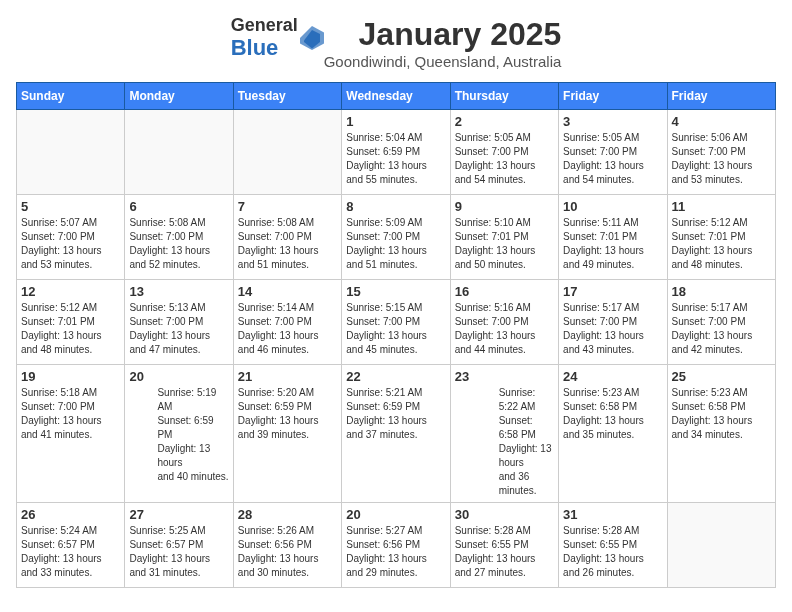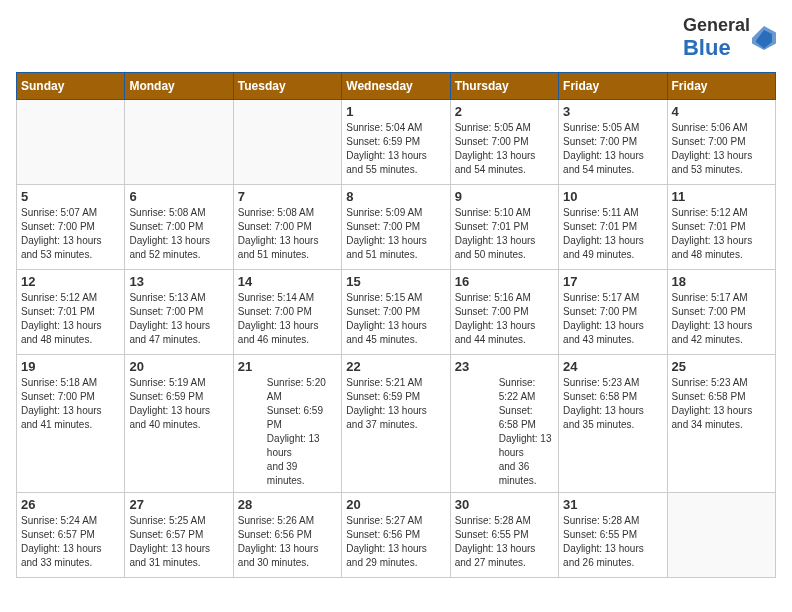--- a/index.html
+++ b/index.html
@@ -5,21 +5,21 @@
     * { box-sizing: border-box; margin: 0; padding: 0; }
     body {
       font-family: Arial, sans-serif;
       background: #fff;
       width: 792px;
       min-height: 612px;
       padding: 16px;
     }
     .header {
       display: flex;
-      justify-content: flex-end;
+      justify-content: center;
       align-items: flex-start;
       margin-bottom: 12px;
     }
     .logo {
       display: flex;
       align-items: center;
     }
     .logo-text {
       display: flex;
       flex-direction: column;
@@ -51,21 +51,21 @@
     .calendar-subtitle {
       font-size: 15px;
       color: #555;
     }
     table {
       width: 100%;
       border-collapse: collapse;
       font-size: 11px;
     }
     thead th {
-      background-color: #a16207;
+      background-color: #3b82f6;
       color: #fff;
       padding: 6px 4px;
       text-align: left;
       font-size: 12px;
       font-weight: bold;
       border: 1px solid #1a5aa0;
     }
     tbody td {
       border: 1px solid #ccc;
       vertical-align: top;
@@ -96,20 +96,24 @@
   <div class="logo">
     <div class="logo-text">
       <span class="logo-general">General</span>
       <span class="logo-blue">Blue</span>
     </div>
     <svg class="logo-icon" viewBox="0 0 30 30">
       <polygon points="0,15 15,0 30,8 30,22 15,30 0,22" fill="#2a6ebb" opacity="0.7"></polygon>
       <polygon points="5,18 15,5 25,10 25,20 15,28 5,20" fill="#2a6ebb"></polygon>
     </svg>
   </div>
+  <div class="title-block">
+    <div class="calendar-title">January 2025</div>
+    <div class="calendar-subtitle">Goondiwindi, Queensland, Australia</div>
+  </div>
 </div>
 
 <table>
   <thead>
     <tr>
     <th>Sunday</th>
         <th>Monday</th>
         <th>Tuesday</th>
         <th>Wednesday</th>
         <th>Thursday</th>
@@ -256,28 +260,28 @@
       <tr>
         <td>
           <div class="day-number">19</div>
           <div class="day-info" style="white-space: pre-line;">Sunrise: 5:18 AM
 Sunset: 7:00 PM
 Daylight: 13 hours
 and 41 minutes.</div>
         </td>
         <td>
           <div class="day-number">20</div>
-          <div class="day-info" style="white-space: pre-line;">Sunrise: 5:19 AM
+          <div class="day-info" style="white-space: pre-line; margin-left: 28px;">Sunrise: 5:19 AM
 Sunset: 6:59 PM
 Daylight: 13 hours
 and 40 minutes.</div>
         </td>
         <td>
           <div class="day-number">21</div>
-          <div class="day-info" style="white-space: pre-line; margin-left: 29px;">Sunrise: 5:20 AM
+          <div class="day-info" style="white-space: pre-line;">Sunrise: 5:20 AM
 Sunset: 6:59 PM
 Daylight: 13 hours
 and 39 minutes.</div>
         </td>
         <td>
           <div class="day-number">22</div>
           <div class="day-info" style="white-space: pre-line;">Sunrise: 5:21 AM
 Sunset: 6:59 PM
 Daylight: 13 hours
 and 37 minutes.</div>

